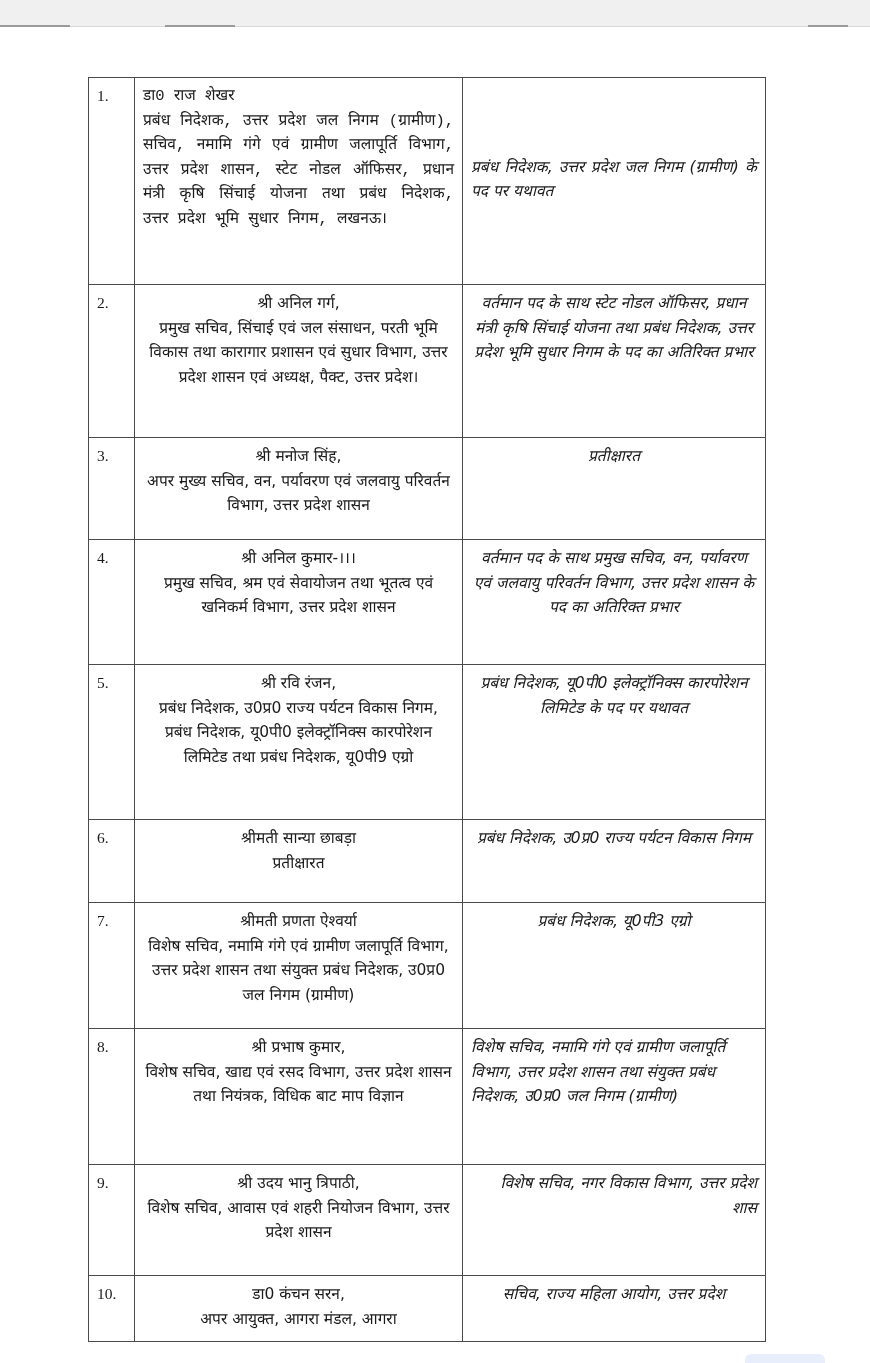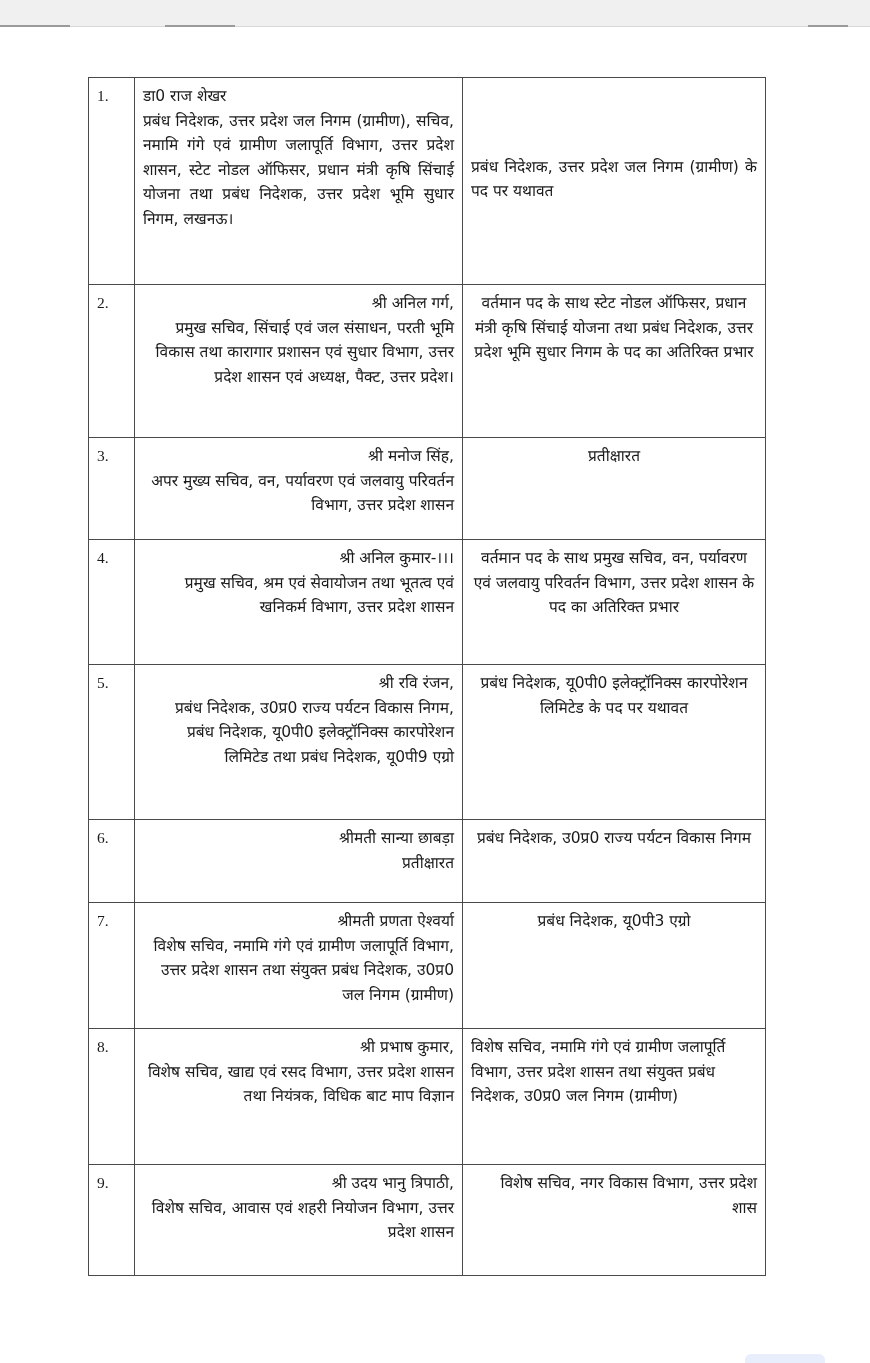--- a/index.html
+++ b/index.html
@@ -14,22 +14,22 @@
   .topbar .edge { position:absolute; top:25px; height:2px; background:#9a9a9a; }
   table.doc {
     position:absolute; left:88px; top:77px; width:677px;
     border-collapse:collapse; table-layout:fixed;
   }
   table.doc td {
     border:1.5px solid #4a4a4a; vertical-align:top;
     font-size:15.5px; line-height:24.5px; padding:6px 8px 10px 8px;
   }
   td.num { width:29px; font-family:"Liberation Serif", serif; font-size:17px; padding-left:8px; padding-top:10px; }
-  td.left { width:311px; text-align:right; }
-  td.right { width:286px; text-align:center; }
+  td.left { width:311px; text-align:center; }
+  td.right { width:286px; text-align:center;font-style:italic; }
   td.left .name { display:block; }
   td.left .post { display:block; }
   td.right.justify { text-align:left; }
   .bottom-btn {
     position:absolute; left:745px; top:1354px; width:80px; height:9px;
     background:#e8eefb; border-radius:6px 6px 0 0;
   }
 </style>
 </head>
 <body>
@@ -37,21 +37,21 @@
 <div class="topbar">
   <div class="edge" style="left:0;width:70px;"></div>
   <div class="edge" style="left:165px;width:70px;"></div>
   <div class="edge" style="left:808px;width:40px;"></div>
 </div>
 
 <table class="doc">
   <tbody>
     <tr style="height:207px;">
       <td class="num">1.</td>
-      <td class="left" style="text-align:justify;">
+      <td class="left" style="text-align:justify;font-family:Liberation Mono, monospace;">
         <span class="name">डा0 राज शेखर</span>
         <span class="post">प्रबंध निदेशक, उत्तर प्रदेश जल निगम (ग्रामीण), सचिव, नमामि गंगे एवं ग्रामीण जलापूर्ति विभाग, उत्तर प्रदेश शासन, स्टेट नोडल ऑफिसर, प्रधान मंत्री कृषि सिंचाई योजना तथा प्रबंध निदेशक, उत्तर प्रदेश भूमि सुधार निगम, लखनऊ।</span>
       </td>
       <td class="right justify" style="vertical-align:middle;text-align:justify;">
         <span>प्रबंध निदेशक, उत्तर प्रदेश जल निगम (ग्रामीण) के पद पर यथावत</span>
       </td>
     </tr>
     <tr style="height:153px;">
       <td class="num">2.</td>
       <td class="left">
@@ -125,16 +125,26 @@
     <tr style="height:111px;">
       <td class="num">9.</td>
       <td class="left">
         <span class="name">श्री उदय भानु त्रिपाठी,</span>
         <span class="post">विशेष सचिव, आवास एवं शहरी नियोजन विभाग, उत्तर प्रदेश शासन</span>
       </td>
       <td class="right" style="text-align:right;">
         <span>विशेष सचिव, नगर विकास विभाग, उत्तर प्रदेश शास</span>
       </td>
     </tr>
+    <tr style="height:62px;">
+      <td class="num">10.</td>
+      <td class="left">
+        <span class="name">डा0 कंचन सरन,</span>
+        <span class="post">अपर आयुक्त, आगरा मंडल, आगरा</span>
+      </td>
+      <td class="right">
+        <span>सचिव, राज्य महिला आयोग, उत्तर प्रदेश</span>
+      </td>
+    </tr>
   </tbody>
 </table>
 
 <div class="bottom-btn"></div>
 
 </body></html>

